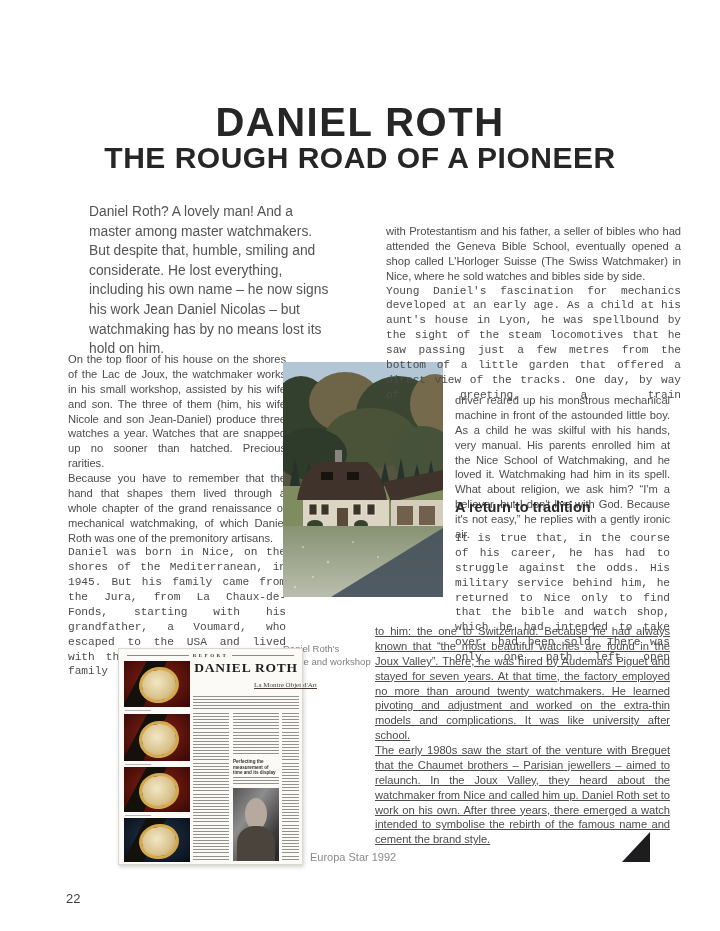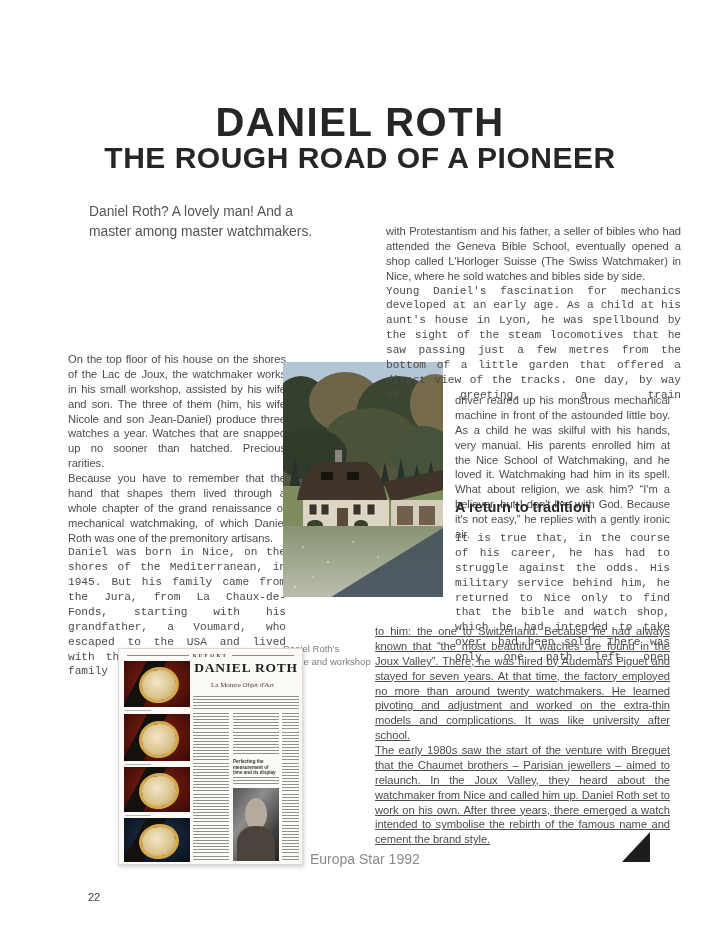--- a/index.html
+++ b/index.html
@@ -40,58 +40,59 @@
   
   .clipping{top:648px;left:118px;width:185px;height:217px;background:#fbfaf6;
             border:1px solid #ddd8cf;box-shadow:1px 2px 4px rgba(0,0,0,0.18);box-sizing:border-box;}
   .report-row{position:absolute;top:4px;left:8px;right:8px;display:flex;align-items:center;gap:4px;}
   .report-rule{height:1px;background:#8a8a8a;flex:1;}
   .report-word{font-family:"Liberation Serif", serif;font-size:5px;font-weight:bold;
                letter-spacing:2.5px;color:#3a3a3a;white-space:nowrap;}
   .clip-headline{position:absolute;top:11px;left:74px;width:106px;text-align:center;
                  font-family:"Liberation Serif", serif;font-size:13.5px;font-weight:bold;
                  letter-spacing:0.8px;color:#1e1e1e;}
-  .clip-subheadline{position:absolute;top:32px;left:92px;width:106px;text-align:left;
-                    font-family:"Liberation Serif", serif;font-size:7px;color:#463c34;}
+  .clip-subheadline{position:absolute;top:32px;left:92px;width:106px;text-align:right;
+                    font-family:"Liberation Serif", serif;font-size:7px;color:#463c34;text-decoration:underline;}
   .tbars{position:absolute;background:repeating-linear-gradient(to bottom,
          rgba(110,110,110,0.75) 0 1px, transparent 1px 3.1px);}
   .wphoto{position:absolute;left:5px;width:66px;overflow:hidden;
           background:radial-gradient(ellipse at 50% 45%, #8a2418 0%, #5c140c 55%, #370806 100%);}
   .wphoto::before{content:"";position:absolute;left:18%;top:-15%;width:28%;height:130%;
                   background:#14100c;transform:rotate(28deg);}
   .wphoto::after{content:"";position:absolute;left:22%;top:14%;width:52%;height:66%;
                  border-radius:50%;border:3px solid #d4a94e;transform:rotate(-10deg);
                  background:radial-gradient(circle at 45% 40%, #f2e7c6 0%, #d9c28a 60%, #b3904a 100%);}
   .wphoto.navy{background:radial-gradient(ellipse at 50% 45%, #26384c 0%, #142031 55%, #070d16 100%);}
   .microcap{position:absolute;left:6px;height:1.5px;width:26px;background:#b5b5b5;}
   .clip-inner-heading{position:absolute;top:110px;left:114px;width:45px;font-size:4.6px;
                       line-height:5.6px;font-weight:bold;color:#333;}
   .portrait{position:absolute;top:139px;left:114px;width:46px;height:73px;overflow:hidden;
             background:linear-gradient(125deg,#555 0%,#8d8d8d 35%,#3c3c3c 75%,#242424 100%);}
   .portrait::before{content:"";position:absolute;left:26%;top:14%;width:48%;height:44%;
                     border-radius:50%;background:#b5aa9d;}
   .portrait::after{content:"";position:absolute;left:8%;top:52%;width:84%;height:50%;
                    border-radius:45% 45% 0 0;background:#4a443c;}
-  .clip-credit{top:851px;left:310px;font-size:14px;color:#8a8a8a;}
+  .clip-credit{top:851px;left:310px;font-size:11px;color:#8a8a8a;}
 
   
   .end-triangle{top:832px;left:622px;width:28px;height:30px;background:#1d1d1f;
                 clip-path:polygon(0 100%, 100% 100%, 100% 0);}
-  .page-number{top:891px;left:66px;font-size:11px;color:#3e3e3e;margin-left:22px;}
+  .page-number{top:891px;left:66px;font-size:13px;color:#3e3e3e;}
 </style>
 </head>
 <body>
 
 <div class="page">
 
   <div class="abs title">DANIEL ROTH</div>
   <div class="abs subtitle">THE ROUGH ROAD OF A PIONEER</div>
 
   <div class="abs intro">
     <p>Daniel Roth? A lovely man! And a master among master watchmakers.</p>
+    <p>But despite that, humble, smiling and considerate. He lost everything, including his own name – he now signs his work Jean Daniel Nicolas – but watchmaking has by no means lost its hold on him.</p>
   </div>
 
   <div class="abs bodytext leftcol">
     <p>On the top floor of his house on the shores of the Lac de Joux, the watchmaker works in his small workshop, assisted by his wife and son. The three of them (him, his wife Nicole and son Jean-Daniel) produce three watches a year. Watches that are snapped up no sooner than hatched. Precious rarities.</p>
     <p>Because you have to remember that the hand that shapes them lived through a whole chapter of the grand renaissance of mechanical watchmaking, of which Daniel Roth was one of the premonitory artisans.</p>
     <p class="jlast">Daniel was born in Nice, on the shores of the Mediterranean, in 1945. But his family came from the Jura, from La Chaux-de-Fonds, starting with his grandfather, a Voumard, who escaped to the USA and lived with the Mennonites. The whole family was imbued</p>
   </div>
 
   <svg class="abs house-photo" viewBox="0 0 160 235" preserveAspectRatio="none">
     <defs>

